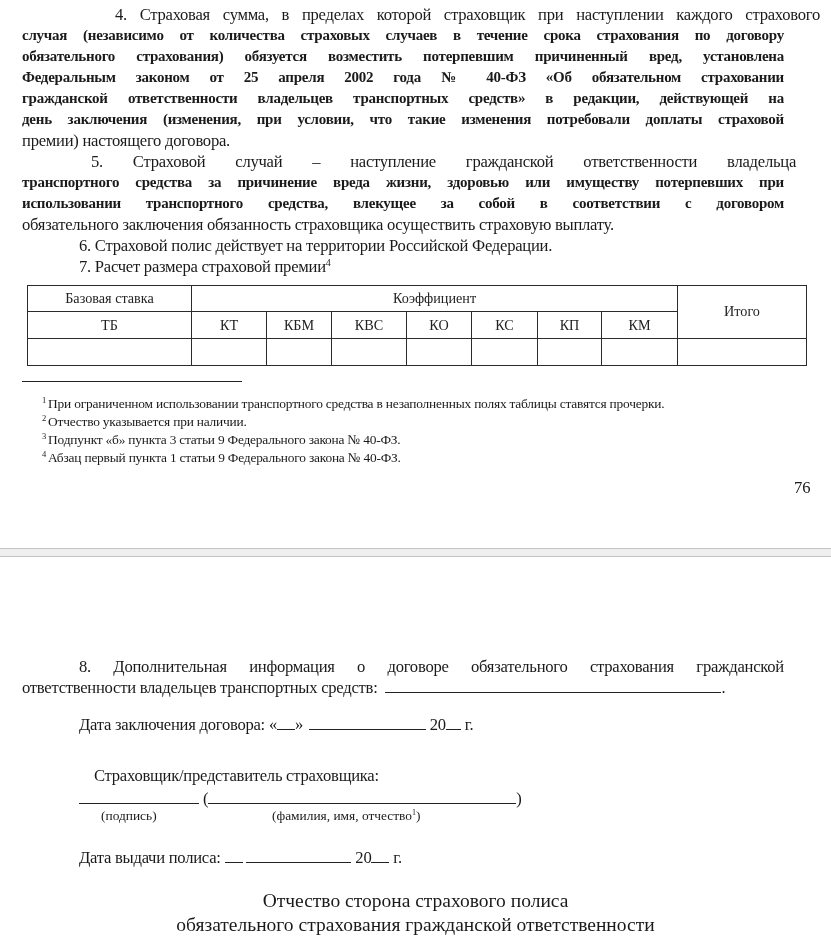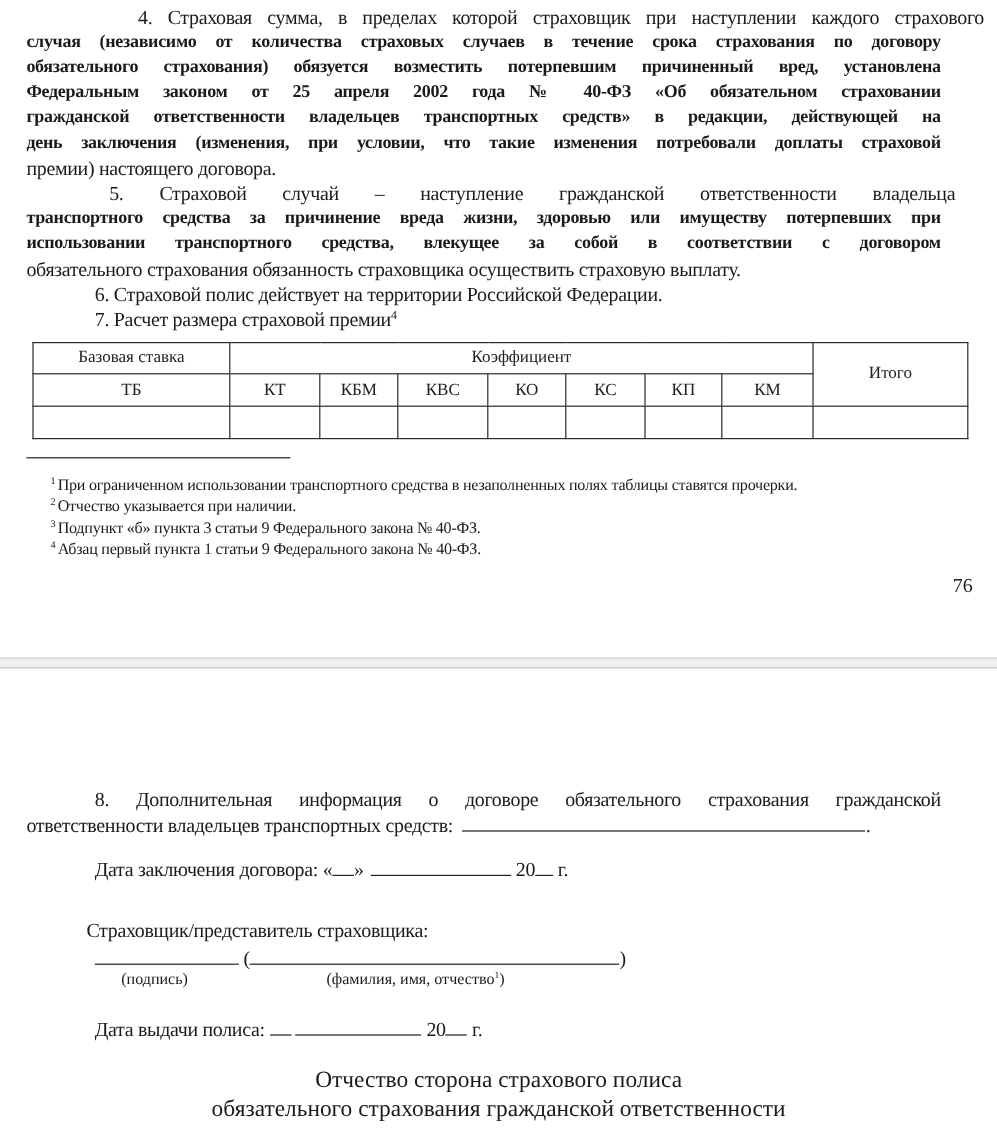--- a/index.html
+++ b/index.html
@@ -140,21 +140,21 @@
     <div class="just" style="top:67px; word-spacing:6px;">Федеральным законом от 25 апреля 2002 года № 40-ФЗ «Об обязательном страховании</div>
     <div class="just" style="top:88px;">гражданской ответственности владельцев транспортных средств» в редакции, действующей на</div>
     <div class="just" style="top:109px;">день заключения (изменения, при условии, что такие изменения потребовали доплаты страховой</div>
     <div class="line" style="left:22px; top:130px;">премии) настоящего договора.</div>
   </div>
 
   <div>
     <div class="line" style="left:79px; top:151px; width:705px; text-align:justify; text-align-last:justify; word-spacing:14px;margin-left:12px;">5. Страховой случай – наступление гражданской ответственности владельца</div>
     <div class="just" style="top:172px;">транспортного средства за причинение вреда жизни, здоровью или имуществу потерпевших при</div>
     <div class="just" style="top:193px; word-spacing:6px;">использовании транспортного средства, влекущее за собой в соответствии с договором</div>
-    <div class="line" style="left:22px; top:214px;">обязательного страхования обязанность страховщика осуществить страховую выплату.</div>
+    <div class="line" style="left:22px; top:214px;">обязательного заключения обязанность страховщика осуществить страховую выплату.</div>
   </div>
 
   <div class="line" style="left:79px; top:235px;">6. Страховой полис действует на территории Российской Федерации.</div>
 
   <div class="line" style="left:79px; top:256px;">
     <span>7. Расчет размера страховой премии</span><sup class="fn">4</sup>
   </div>
 
   <table class="tbl">
     <colgroup>
@@ -222,21 +222,21 @@
   </div>
 
   <div class="line" style="left:79px; top:714px;">
     <span>Дата заключения договора:</span>
     <span>«</span><span class="blank" style="width:18px;"></span><span>»</span>
     <span class="blank" style="width:117px; margin-left:2px;"></span>
     <span>20</span><span class="blank" style="width:15px;"></span>
     <span>г.</span>
   </div>
 
-  <div class="line" style="left:72px; top:765px;">Страховщик/представитель страховщика:</div>
+  <div class="line" style="left:94px; top:765px;">Страховщик/представитель страховщика:</div>
   <div class="line" style="left:79px; top:788px;">
     <span class="blank" style="width:120px;"></span>
     <span>(</span><span class="blank" style="width:308px;"></span><span>)</span>
   </div>
   <div class="caption" style="left:101px; top:808px;">(подпись)</div>
   <div class="caption" style="left:272px; top:808px;">
     <span>(фамилия, имя, отчество</span><sup style="font-size:8px; vertical-align:5px; line-height:0;">1</sup><span>)</span>
   </div>
 
   <div class="line" style="left:79px; top:847px;">

